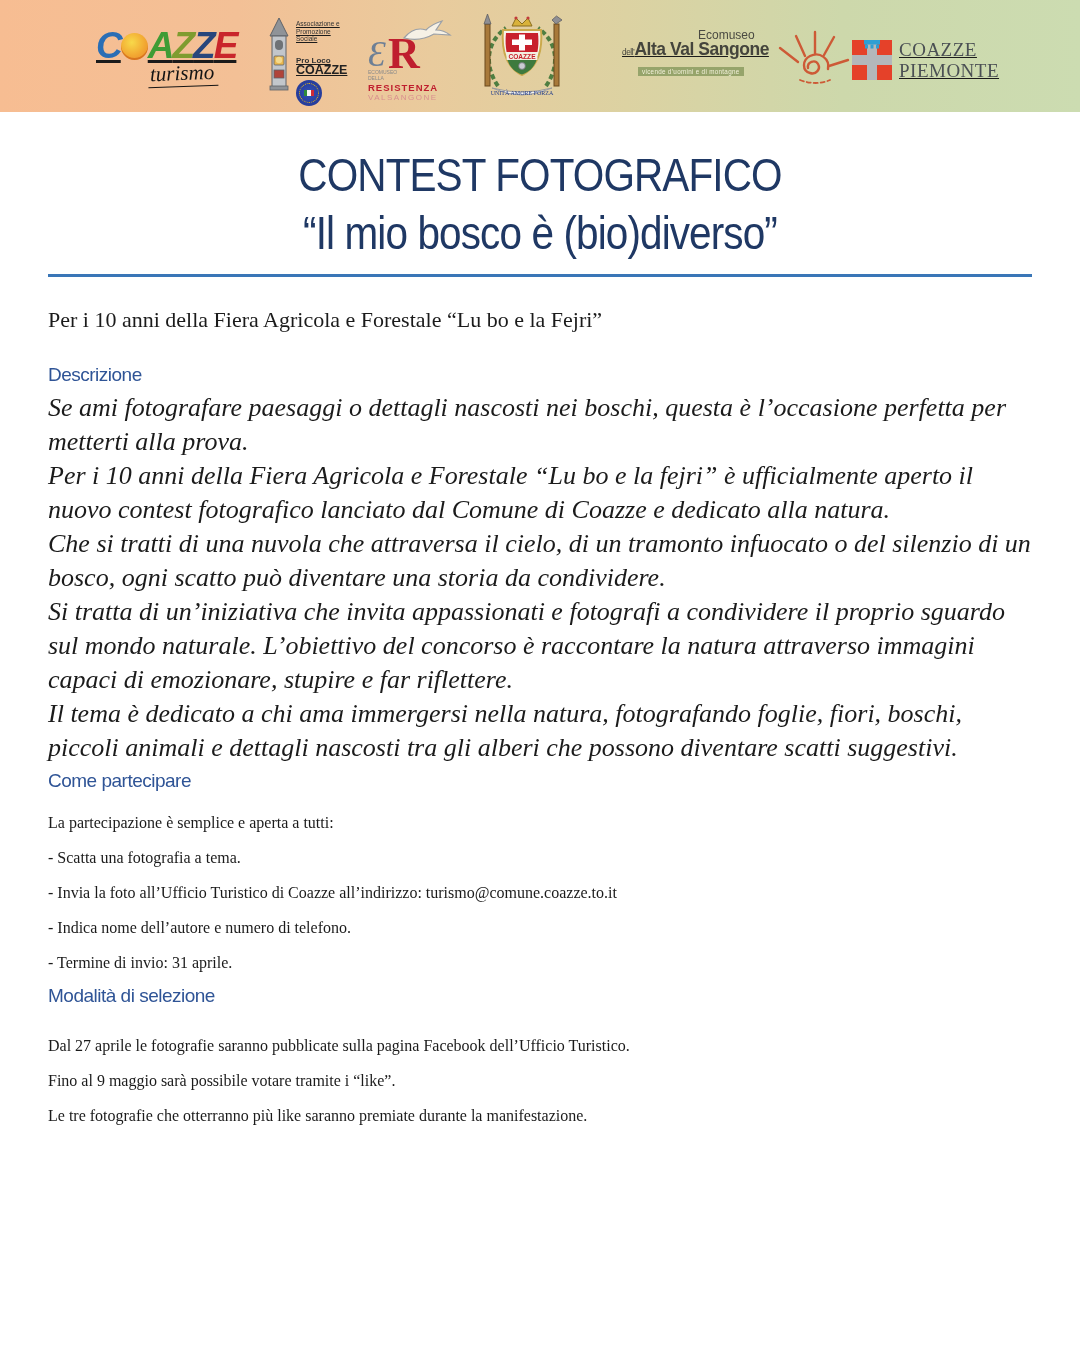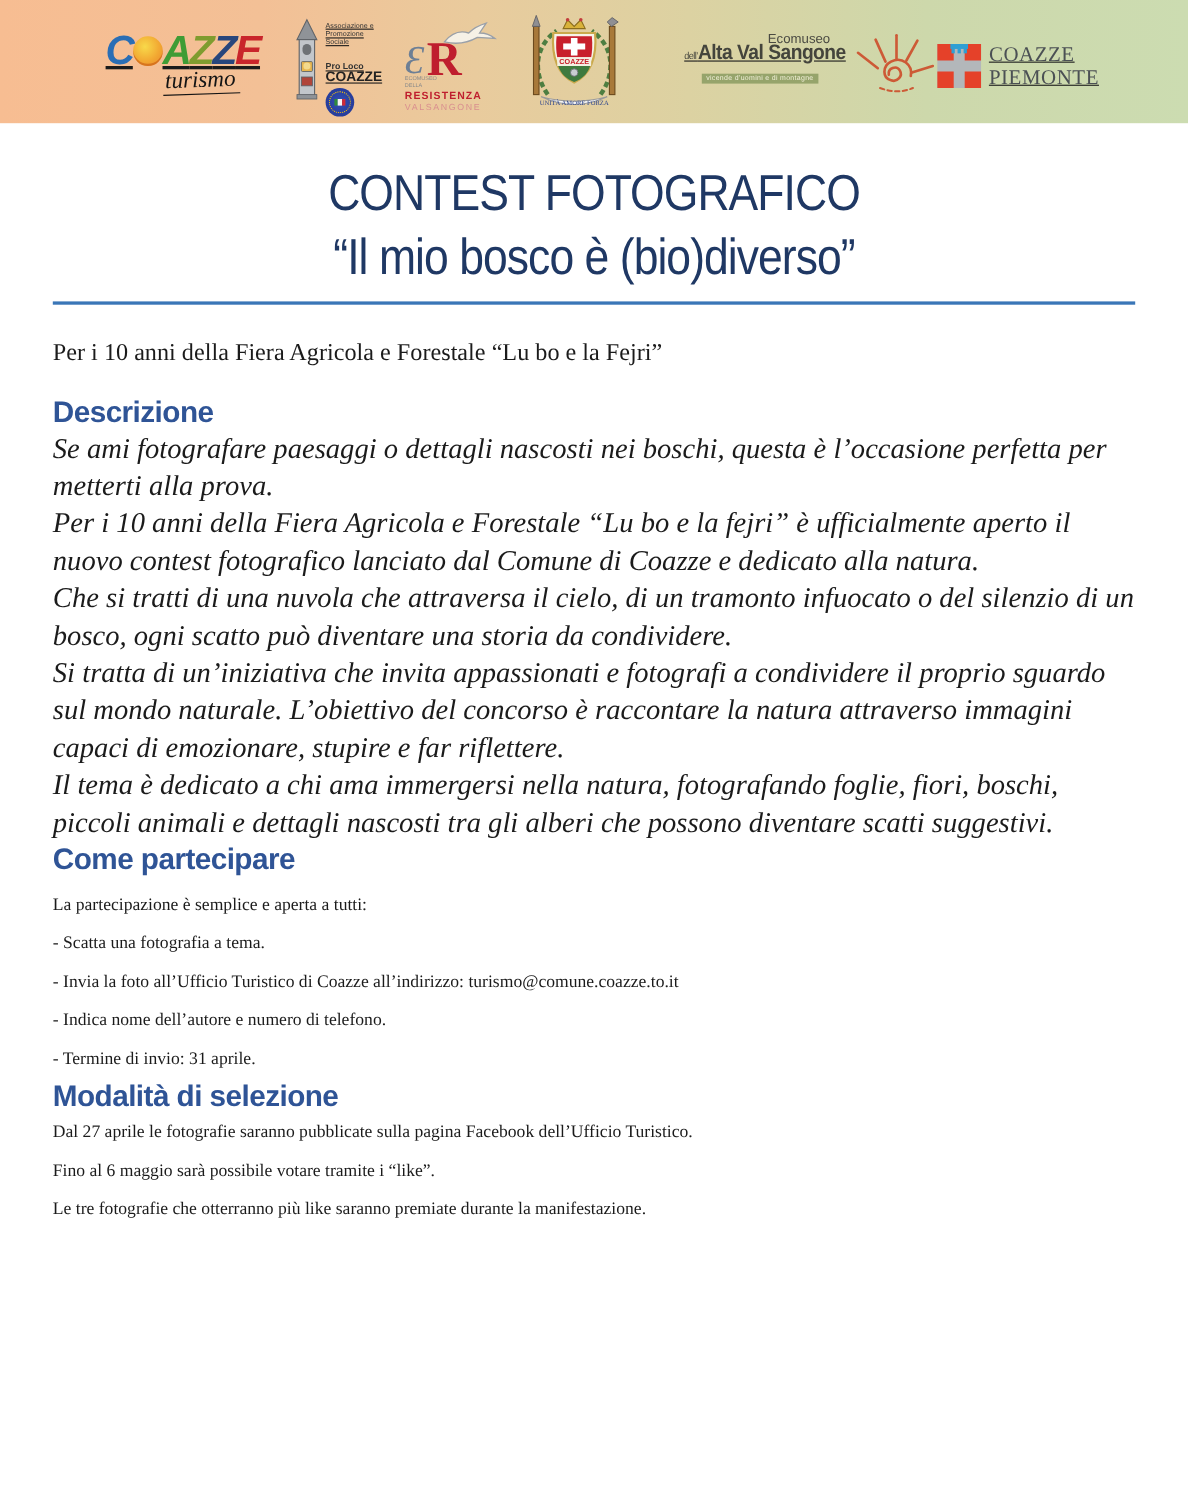--- a/index.html
+++ b/index.html
@@ -70,32 +70,32 @@
     letter-spacing:.5px;}
 
   
   .content{padding:0 48px;}
   .doc-title{margin-top:34px;text-align:center;font-family:"Liberation Sans",sans-serif;
     color:#1f3864;font-size:46px;line-height:58px;transform:scaleX(.88);transform-origin:center;
     letter-spacing:-1px;}
   .title-rule{border:none;border-top:3px solid #3a76b7;margin:12px 0 0 0;}
   .intro-line{margin-top:26px;font-size:22px;line-height:34px;}
 
-  h2.sec{font-family:"Liberation Sans",sans-serif;color:#2f5496;font-size:27px;
-    line-height:32px;margin:0;font-weight:bold;letter-spacing:-0.5px;}
+  h2.sec{font-family:"Liberation Sans",sans-serif;color:#2f5496;font-size:19px;
+    line-height:32px;margin:0;font-weight:normal;letter-spacing:-0.5px;}
   .sec-descrizione{margin-top:74px;}
   .sec-come{margin-top:30px;}
   .sec-modalita{margin-top:34px;}
 
   p.body{font-size:26px;line-height:34px;margin:0;font-style:italic;}
   .after-h{margin-top:10px;}
   .pgap{margin-top:26px;}
   p.line{font-size:16px;line-height:35px;margin:0;}
   .come-block{margin-top:8px;}
-  .modal-block{margin-top:0;}
+  .modal-block{margin-top:16px;}
 </style>
 </head>
 <body>
 
 <div class="page">
 
   <div class="header-band">
 
     <div class="logo lg-turismo">
       <div class="coazze-word">
@@ -246,17 +246,17 @@
       <p class="line">La partecipazione è semplice e aperta a tutti:</p>
       <p class="line">- Scatta una fotografia a tema.</p>
       <p class="line">- Invia la foto all’Ufficio Turistico di Coazze all’indirizzo: turismo@comune.coazze.to.it</p>
       <p class="line">- Indica nome dell’autore e numero di telefono.</p>
       <p class="line">- Termine di invio: 31 aprile.</p>
     </div>
 
     <h2 class="sec sec-modalita">Modalità di selezione</h2>
     <div class="modal-block">
       <p class="line">Dal 27 aprile le fotografie saranno pubblicate sulla pagina Facebook dell’Ufficio Turistico.</p>
-      <p class="line">Fino al 6 maggio sarà possibile votare tramite i “like”.</p>
+      <p class="line">Fino al 9 maggio sarà possibile votare tramite i “like”.</p>
       <p class="line">Le tre fotografie che otterranno più like saranno premiate durante la manifestazione.</p>
     </div>
   </div>
 </div>
 
 </body></html>

